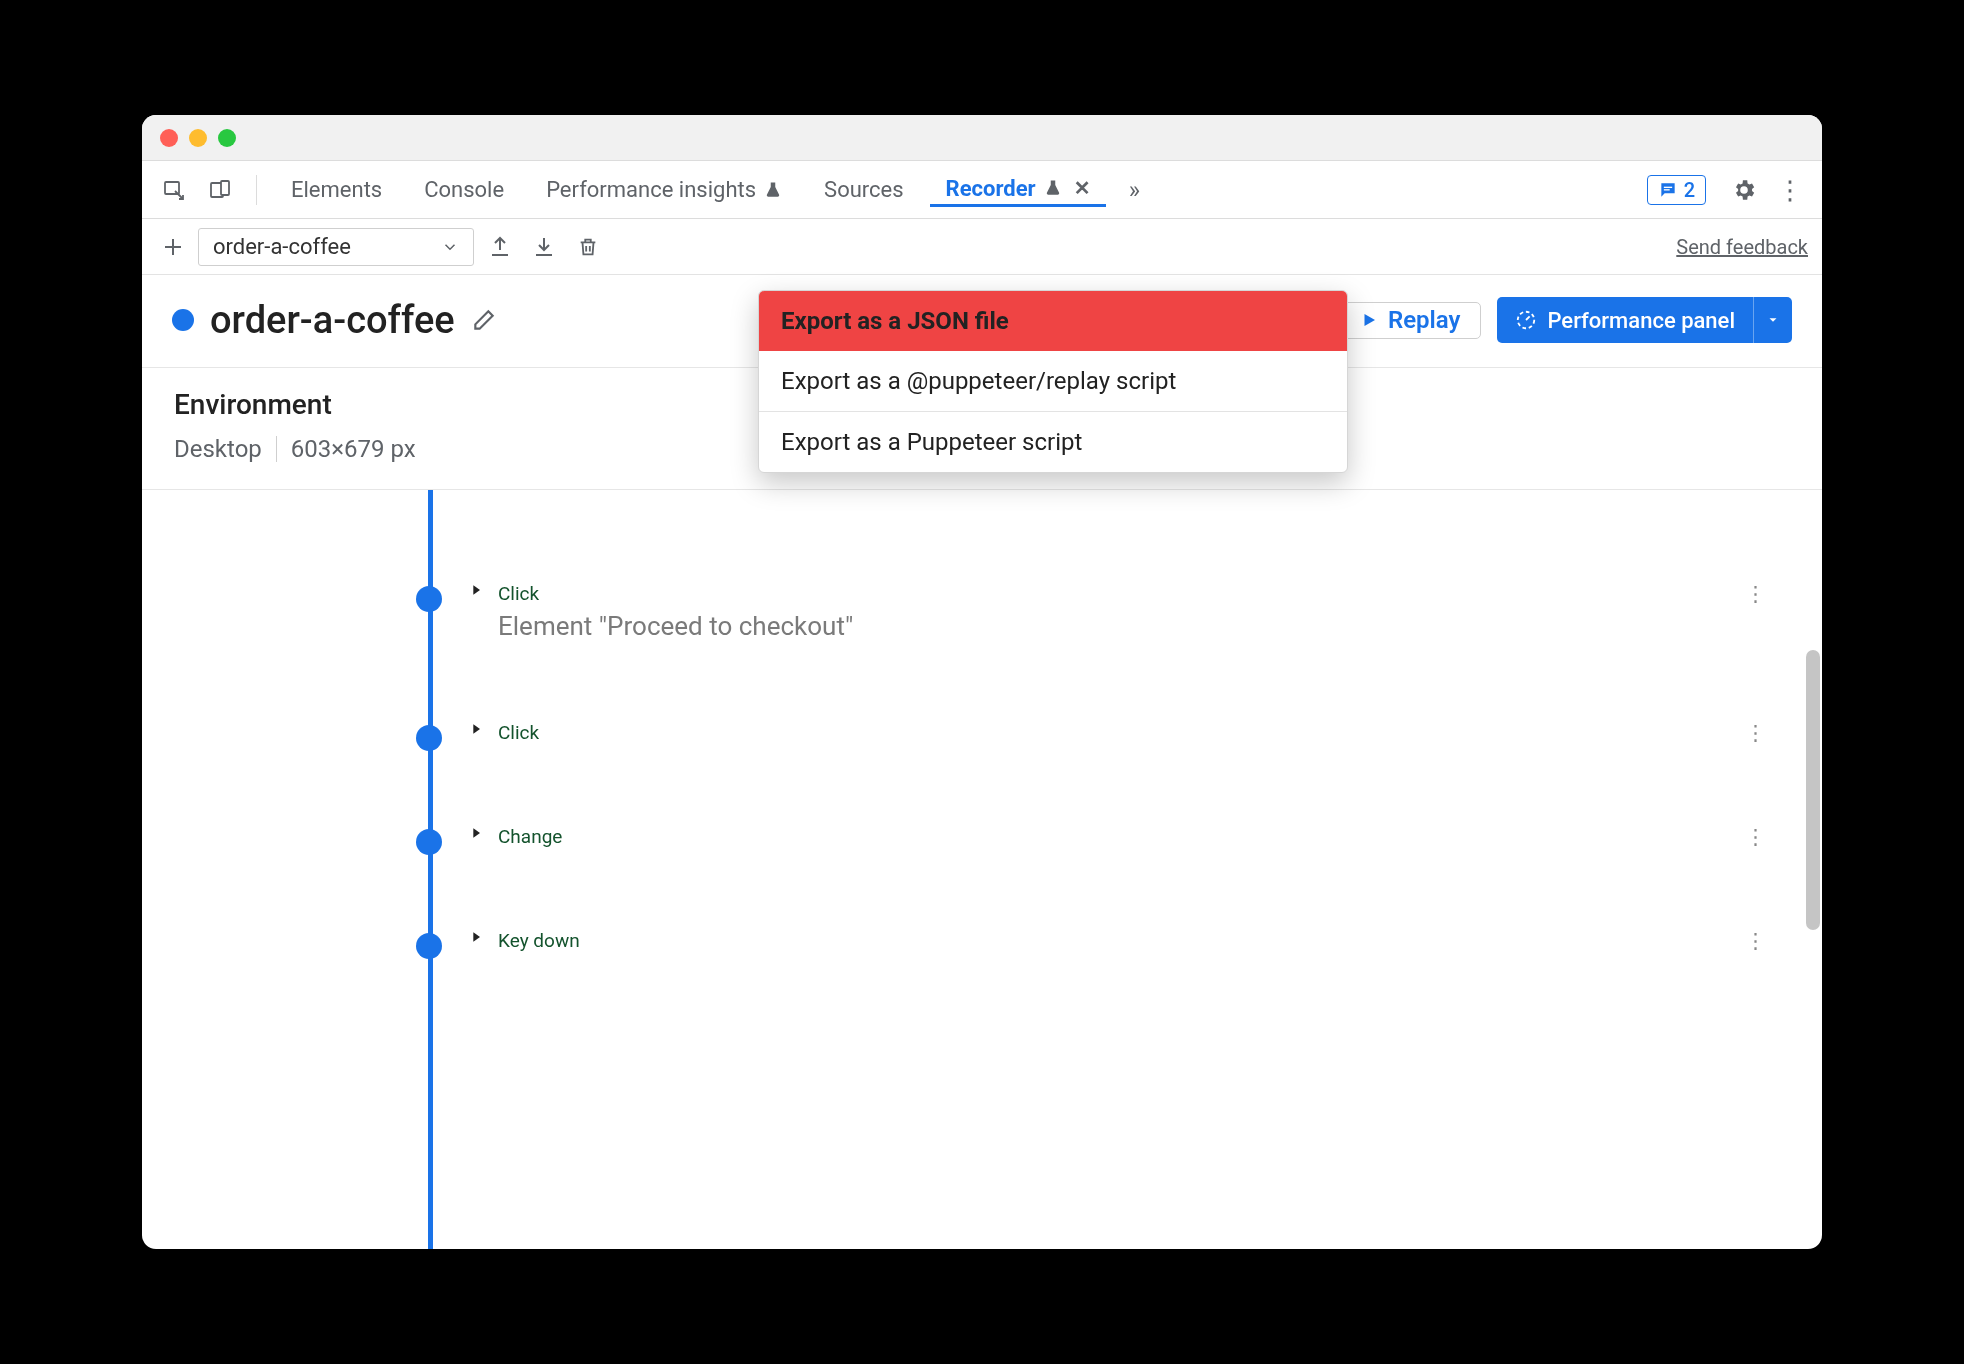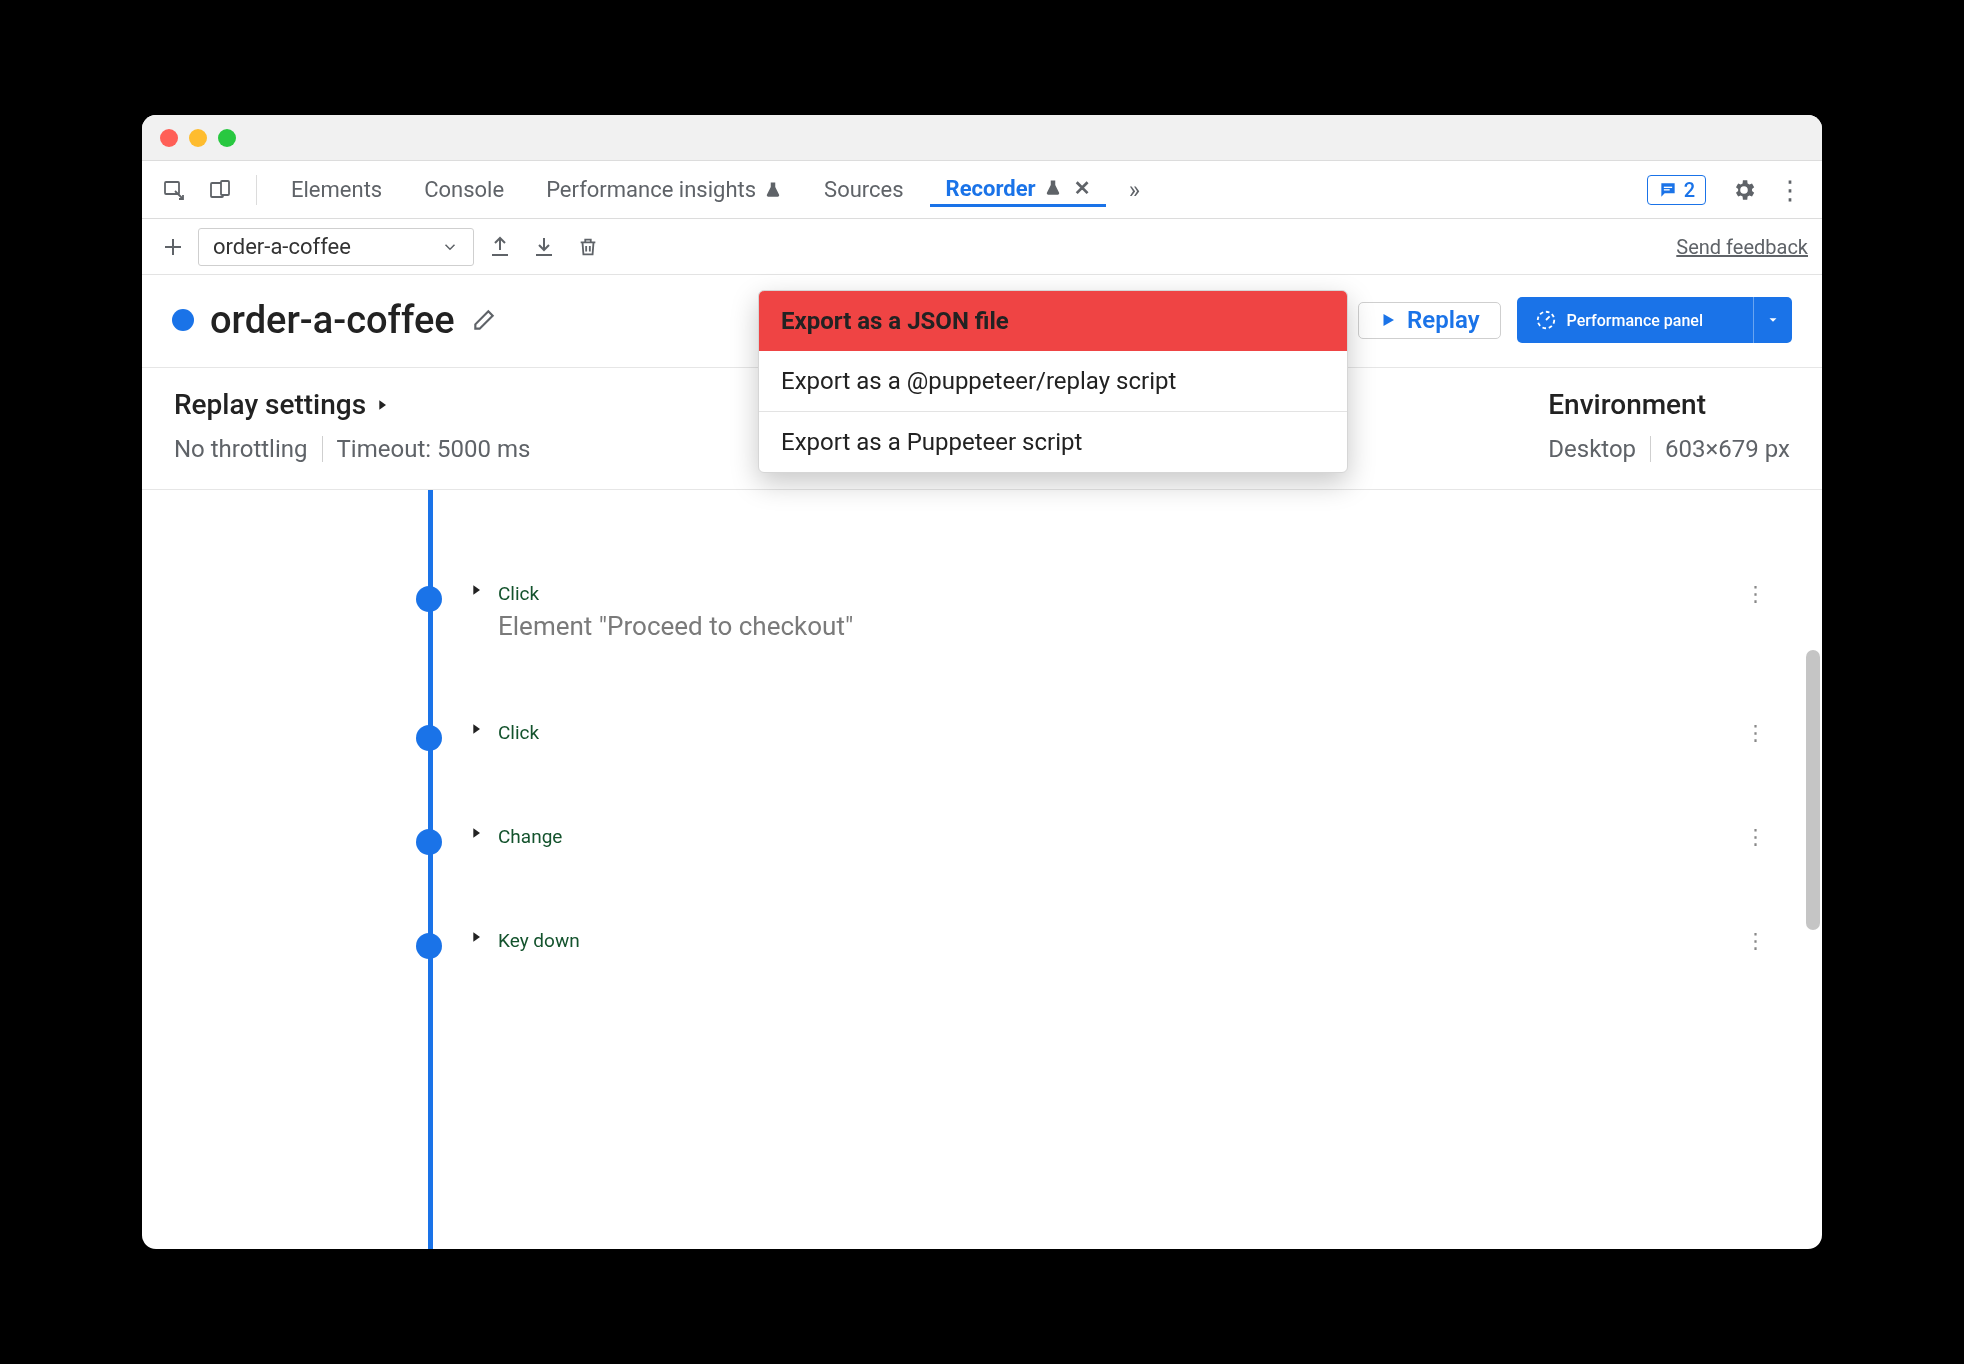--- a/index.html
+++ b/index.html
@@ -90,23 +90,22 @@
   }
   .bluecirc { width: 22px; height: 22px; border-radius: 50%; background: #1a73e8; }
   .rectitle { font-size: 38px; font-weight: 500; color: #222; }
   .replaybtn {
     border: 1px solid #cfcfcf; border-radius: 5px; height: 37px;
     display: flex; align-items: center; padding: 0 20px; gap: 10px;
     color: #1a73e8; font-weight: 600; font-size: 24px;
   }
   .perfbtn {
     background: #1a73e8; color: #fff; border-radius: 5px; height: 46px;
-    display: flex; align-items: center; font-weight: 500; font-size: 16px;
+    display: flex; align-items: center; font-weight: 500; font-size: 22px;
     overflow: hidden;
-    gap: 32px;
   }
   .perfbtn .main { display: flex; align-items: center; gap: 10px; padding: 0 18px; }
   .perfbtn .drop { border-left: 1px solid rgba(255,255,255,0.35); padding: 0 12px; height: 100%; display: flex; align-items: center; }
 
   .settings {
     padding: 20px 32px 26px 32px;
     border-bottom: 1px solid #e6e6e6;
     display: flex; justify-content: space-between;
   }
   .settings .lab { font-size: 28px; font-weight: 500; color: #222; display: flex; align-items: center; gap: 8px; }
@@ -272,33 +271,20 @@
       </div>
       <div class="drop">
         <svg width="14" height="14" viewBox="0 0 24 24" fill="#fff">
             <path d="M6 9l6 6 6-6z"></path>
           </svg>
       </div>
     </div>
   </div>
 
   <div class="settings">
-    <div>
-      <div class="lab">
-        <span>Replay settings</span>
-        <svg width="16" height="16" viewBox="0 0 24 24" fill="#222">
-            <path d="M8 5l10 7-10 7V5z"></path>
-          </svg>
-      </div>
-      <div class="vals">
-        <span>No throttling</span>
-        <span class="vsep"></span>
-        <span>Timeout: 5000 ms</span>
-      </div>
-    </div>
     <div>
       <div class="lab">Environment</div>
       <div class="vals">
         <span>Desktop</span>
         <span class="vsep"></span>
         <span>603×679 px</span>
       </div>
     </div>
   </div>
 

